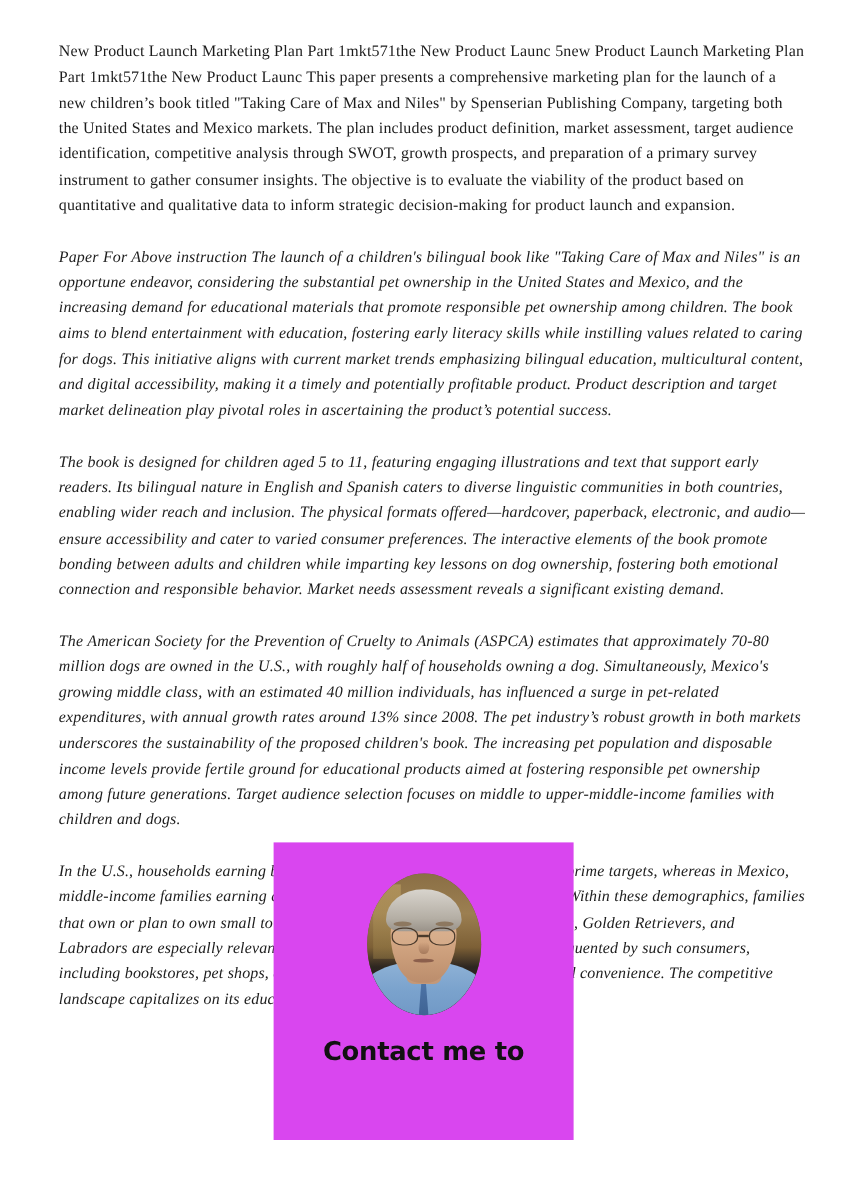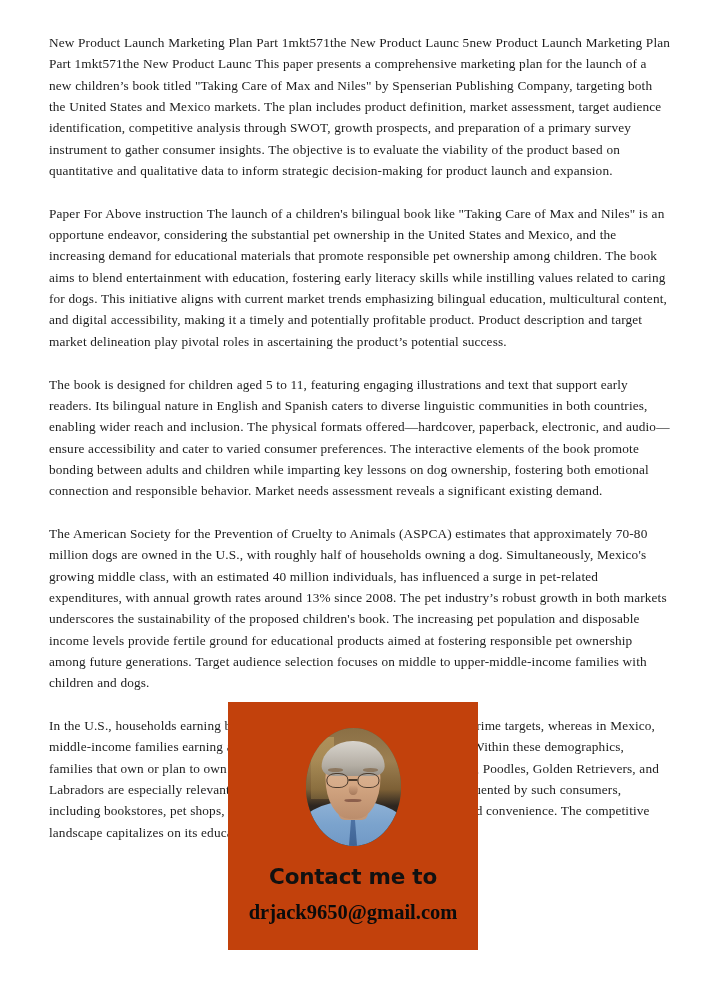--- a/index.html
+++ b/index.html
@@ -36,20 +36,21 @@
     line-height: 21.35px;
     text-align: left;
     margin: 0;
     color: #1c1c1c;
     letter-spacing: 0.01em;
     word-spacing: 0.01em;
   }
 
   .para + .para {
     margin-top: 21.35px;
+    font-style: italic;
   }
 
   
   #contact-overlay {
     position: absolute;
     left: 228px;
     top: 702px;
     width: 250px;
     height: 248px;
     background: #4ce4e4;
@@ -226,37 +227,36 @@
 <div id="page">
 
   <div id="doc-body">
     <p class="para">New Product Launch Marketing Plan Part 1mkt571the New Product Launc 5new Product Launch Marketing Plan Part 1mkt571the New Product Launc This paper presents a comprehensive marketing plan for the launch of a new children’s book titled "Taking Care of Max and Niles" by Spenserian Publishing Company, targeting both the United States and Mexico markets. The plan includes product definition, market assessment, target audience identification, competitive analysis through SWOT, growth prospects, and preparation of a primary survey instrument to gather consumer insights. The objective is to evaluate the viability of the product based on quantitative and qualitative data to inform strategic decision-making for product launch and expansion.</p>
     <p class="para">Paper For Above instruction The launch of a children's bilingual book like "Taking Care of Max and Niles" is an opportune endeavor, considering the substantial pet ownership in the United States and Mexico, and the increasing demand for educational materials that promote responsible pet ownership among children. The book aims to blend entertainment with education, fostering early literacy skills while instilling values related to caring for dogs. This initiative aligns with current market trends emphasizing bilingual education, multicultural content, and digital accessibility, making it a timely and potentially profitable product. Product description and target market delineation play pivotal roles in ascertaining the product’s potential success.</p>
     <p class="para">The book is designed for children aged 5 to 11, featuring engaging illustrations and text that support early readers. Its bilingual nature in English and Spanish caters to diverse linguistic communities in both countries, enabling wider reach and inclusion. The physical formats offered—hardcover, paperback, electronic, and audio—ensure accessibility and cater to varied consumer preferences. The interactive elements of the book promote bonding between adults and children while imparting key lessons on dog ownership, fostering both emotional connection and responsible behavior. Market needs assessment reveals a significant existing demand.</p>
     <p class="para">The American Society for the Prevention of Cruelty to Animals (ASPCA) estimates that approximately 70-80 million dogs are owned in the U.S., with roughly half of households owning a dog. Simultaneously, Mexico's growing middle class, with an estimated 40 million individuals, has influenced a surge in pet-related expenditures, with annual growth rates around 13% since 2008. The pet industry’s robust growth in both markets underscores the sustainability of the proposed children's book. The increasing pet population and disposable income levels provide fertile ground for educational products aimed at fostering responsible pet ownership among future generations. Target audience selection focuses on middle to upper-middle-income families with children and dogs.</p>
     <p class="para">In the U.S., households earning between $50,000 and $100,000 annually are prime targets, whereas in Mexico, middle-income families earning approximately $20,000 to $50,000 are ideal. Within these demographics, families that own or plan to own small to medium-sized dogs like Chihuahuas, Poodles, Golden Retrievers, and Labradors are especially relevant. Positioning the book in retail locations frequented by such consumers, including bookstores, pet shops, and online platforms, maximizes visibility and convenience. The competitive landscape capitalizes on its educational</p>
   </div>
 
-  <div id="contact-overlay" style="background: #c2410c;">
+  <div id="contact-overlay" style="background: #d946ef;">
 
     <div id="contact-photo">
       <div class="ph-wall"></div>
       <div class="ph-shirt"></div>
       <div class="ph-tie"></div>
       <div class="ph-neck"></div>
       <div class="ph-face"></div>
       <div class="ph-hair"></div>
       <div class="ph-brow l"></div>
       <div class="ph-brow r"></div>
       <div class="ph-glasses">
         <i class="l"></i>
         <i class="r"></i>
         <b></b>
       </div>
       <div class="ph-nose"></div>
       <div class="ph-mouth"></div>
     </div>
 
     <div id="contact-line1" class="contact-line">Contact me to</div>
-    <div id="contact-email">drjack9650@gmail.com</div>
   </div>
 
 </div>
 
 </body></html>

